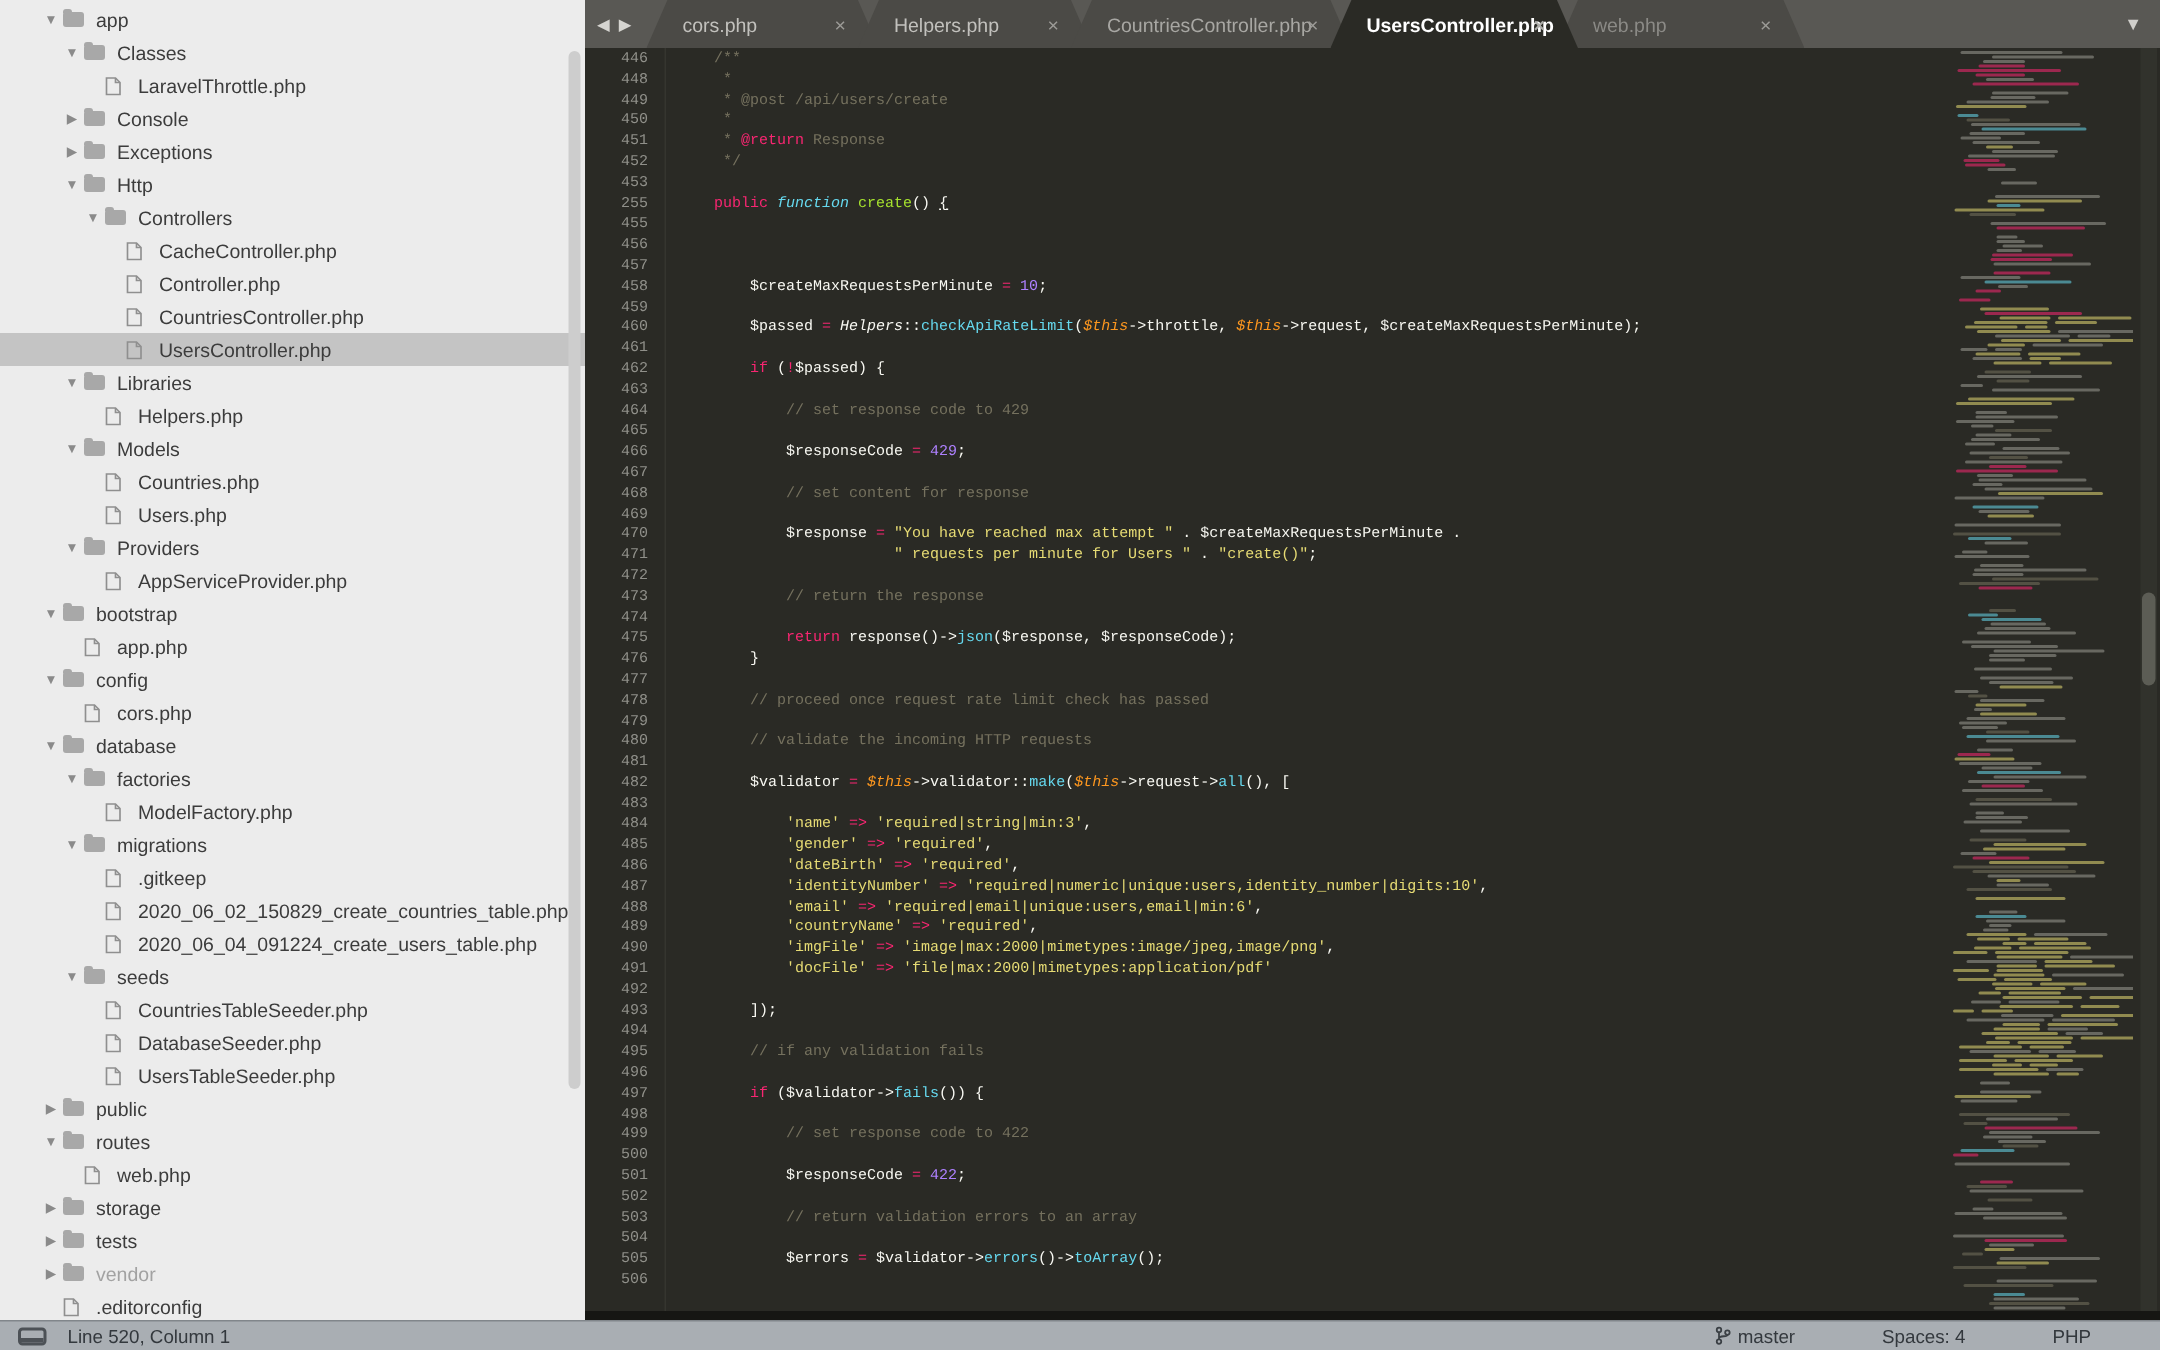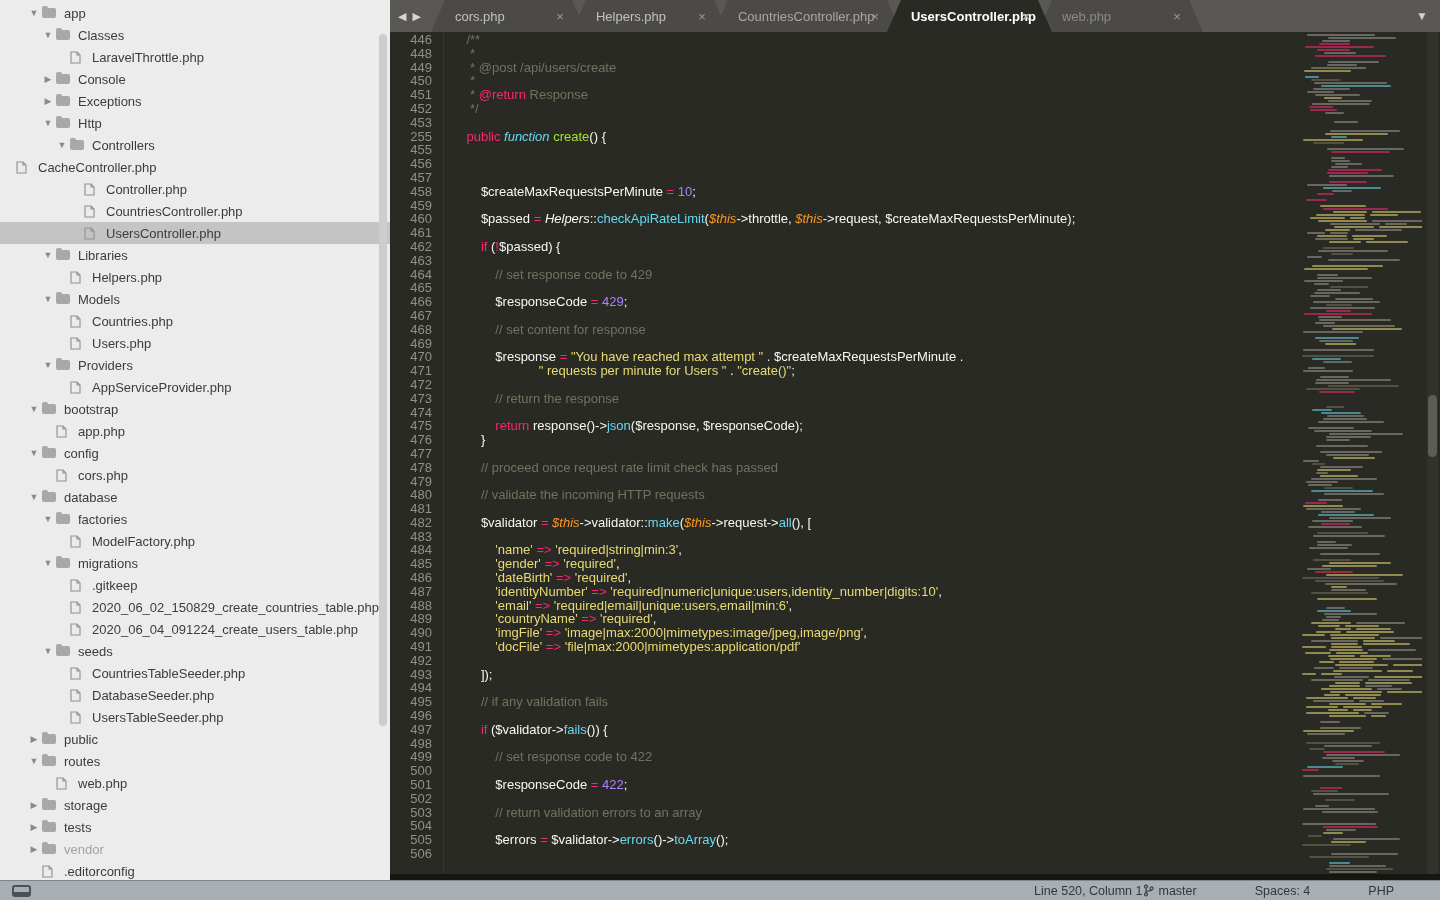--- a/index.html
+++ b/index.html
@@ -42,21 +42,21 @@
   .tab .tab-close { position:absolute; right:22px; color:#9c9b97; font-size:13px; }
   .tab.active { background:#2a2a25; color:#ffffff; font-weight:bold; z-index:5; }
   .tab.active .tab-close { color:#aeaeaa; }
   .overflow-btn { position:absolute; right:12px; top:9px; color:#d0cfcb; font-size:12px; }
 
   
   .editor { position:absolute; left:0; right:0; top:32px; bottom:6px; background:#2a2a25;
             overflow:hidden; }
   .gutter-sep { position:absolute; left:53px; top:0; bottom:0; width:1px; background:#35352f; }
   .code { position:absolute; left:0; top:1px; right:150px;
-          font-family:Liberation Sans, sans-serif; font-size:13px; line-height:13.8px; }
+          font-family:Liberation Mono, monospace; font-size:10px; line-height:13.8px; }
   .cl { position:relative; height:13.8px; padding-left:62px; white-space:pre; color:#f8f8f2; }
   .ln { position:absolute; left:0; top:0; width:42px; text-align:right; color:#90908a; }
   .tw  { color:#f8f8f2; }
   .tc  { color:#75715e; }
   .tk  { color:#f92672; }
   .tf  { color:#66d9ef; }
   .tfi { color:#66d9ef; font-style:italic; }
   .tg  { color:#a6e22e; }
   .ts  { color:#e6db74; }
   .tn  { color:#ae81ff; }
@@ -71,21 +71,21 @@
   .vscroll { position:absolute; right:2px; top:0; bottom:0; width:11px; background:#31322c; }
   .vthumb { position:absolute; left:1px; width:9px; top:363px; height:62px;
             background:#5c5d55; border-radius:5px; }
 
   .bottom-strip { position:absolute; left:390px; right:0; top:874px; height:6px; background:#161613; }
 
   
   .statusbar { position:absolute; left:0; bottom:0; width:1440px; height:20px;
                background:#a9aeb3; border-top:1px solid #81868b; display:flex;
                align-items:center; font-size:12.5px; color:#33383d; }
-  .sb-left { display:flex; align-items:center; gap:14px; padding-left:12px; flex:1;justify-content:space-between; }
+  .sb-left { display:flex; align-items:center; gap:14px; padding-left:12px; flex:1; }
   .panel-icon { width:19px; height:12px; border:2px solid #4c5156; border-radius:3px;
                 position:relative; }
   .panel-icon::after { content:""; position:absolute; left:0; right:0; bottom:0; height:3px;
                        background:#4c5156; }
   .sb-right { display:flex; align-items:center; padding-right:46px; gap:58px; }
   .branch { display:flex; align-items:center; gap:5px; }
 </style>
 </head>
 <body>
 
@@ -136,21 +136,21 @@
         </span>
         <span class="tlabel">Http</span>
       </div>
       <div class="trow" style="padding-left: 54px;">
         <span class="arrow">▼</span>
         <span class="ficon">
           <span class="folder"></span>
         </span>
         <span class="tlabel">Controllers</span>
       </div>
-      <div class="trow" style="">
+      <div class="trow" style="padding-left: 68px;">
         <span class="arrow"></span>
         <span class="ficon">
           <svg width="11" height="13" viewBox="0 0 11 13">
             <path d="M1 1 h6 l3 3 v8 h-9 z" fill="none" stroke="#8f8f8f" stroke-width="1.1"></path>
             <path d="M7 1 v3 h3" fill="none" stroke="#8f8f8f" stroke-width="1.1"></path>
           </svg>
         </span>
         <span class="tlabel">CacheController.php</span>
       </div>
       <div class="trow" style="padding-left: 68px;">

